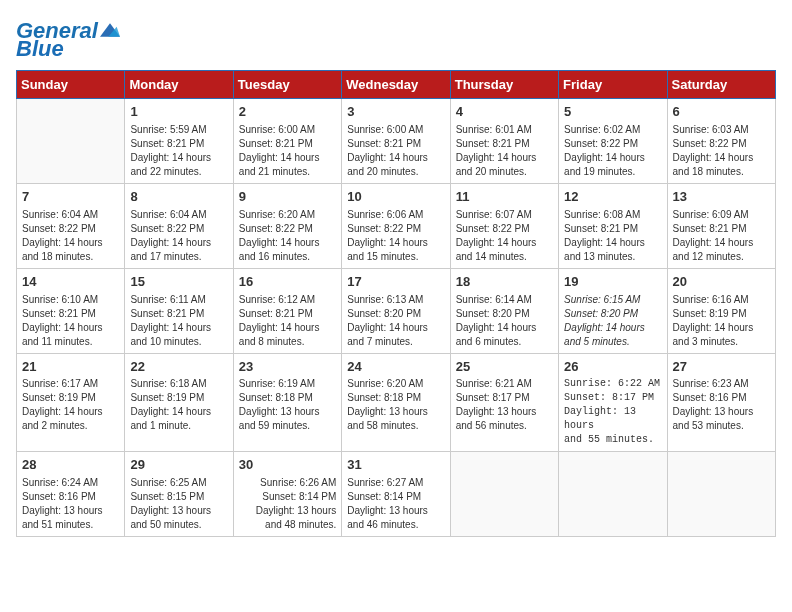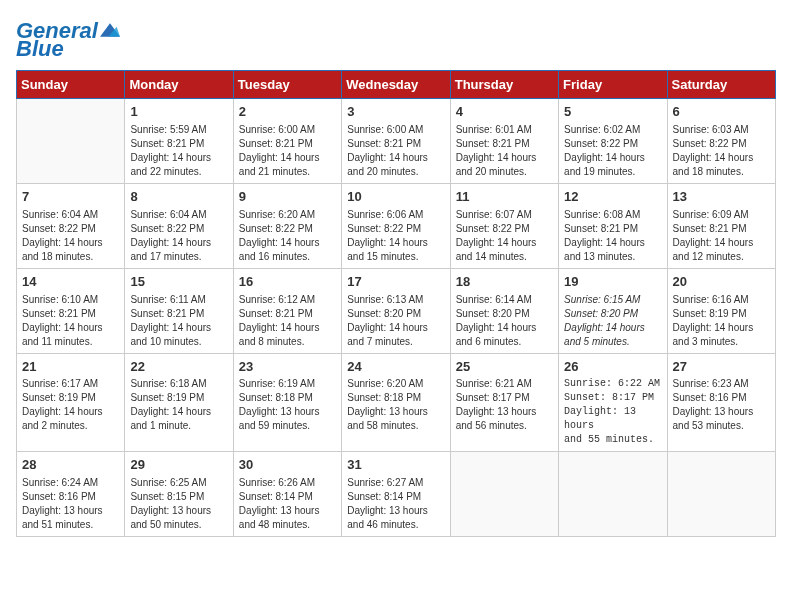--- a/index.html
+++ b/index.html
@@ -327,21 +327,21 @@
         </td>
         <td>
           <span class="day-num">29</span>
           <div class="cell-text" style="white-space: pre-line;">Sunrise: 6:25 AM
 Sunset: 8:15 PM
 Daylight: 13 hours
 and 50 minutes.</div>
         </td>
         <td>
           <span class="day-num">30</span>
-          <div class="cell-text" style="white-space: pre-line;">Sunrise: 6:26 AM
+          <div class="cell-text" style="white-space: pre-line; text-align: right;">Sunrise: 6:26 AM
 Sunset: 8:14 PM
 Daylight: 13 hours
 and 48 minutes.</div>
         </td>
         <td>
           <span class="day-num">31</span>
           <div class="cell-text" style="white-space: pre-line;">Sunrise: 6:27 AM
 Sunset: 8:14 PM
 Daylight: 13 hours
 and 46 minutes.</div>

